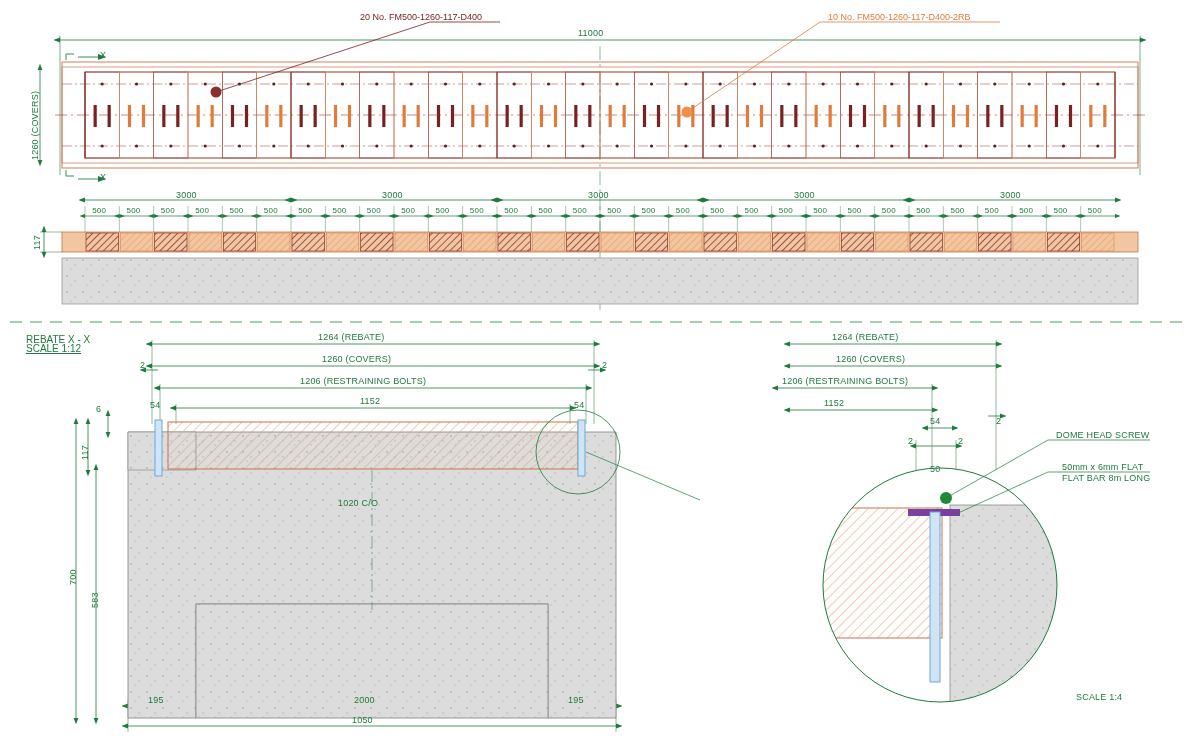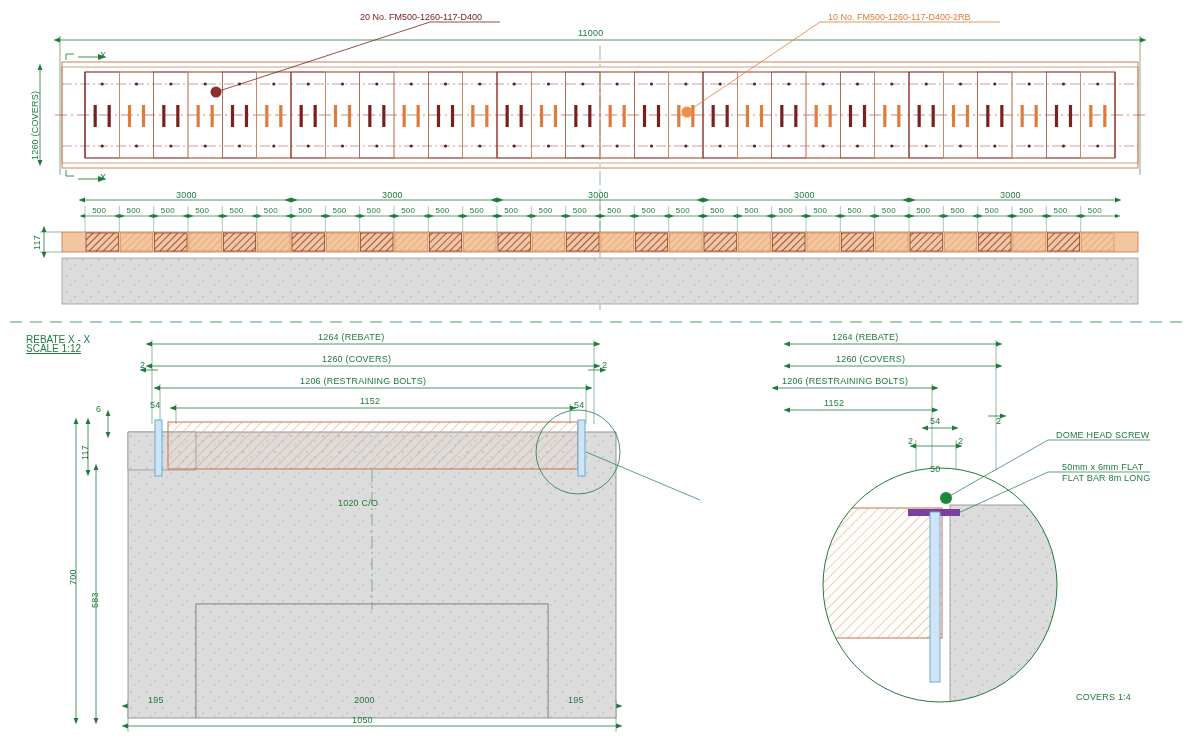--- a/index.html
+++ b/index.html
@@ -531,13 +531,13 @@
 <div class="lbl" style="left:930px;top:416px;">54</div>
 <div class="lbl" style="left:996px;top:416px;">2</div>
 <div class="lbl" style="left:908px;top:436px;">2</div>
 <div class="lbl" style="left:930px;top:436px;margin-top:28px;">50</div>
 <div class="lbl" style="left:958px;top:436px;">2</div>
 
 <div class="lbl" style="left:1056px;top:430px;">DOME HEAD SCREW</div>
 <div class="lbl" style="left:1062px;top:462px;">50mm x 6mm FLAT</div>
 <div class="lbl" style="left:1062px;top:473px;">FLAT BAR 8m LONG</div>
 
-<div class="lbl" style="left:1076px;top:692px;">COVERS 1:4</div>
+<div class="lbl" style="left:1076px;top:692px;">SCALE 1:4</div>
 
 </body></html>

